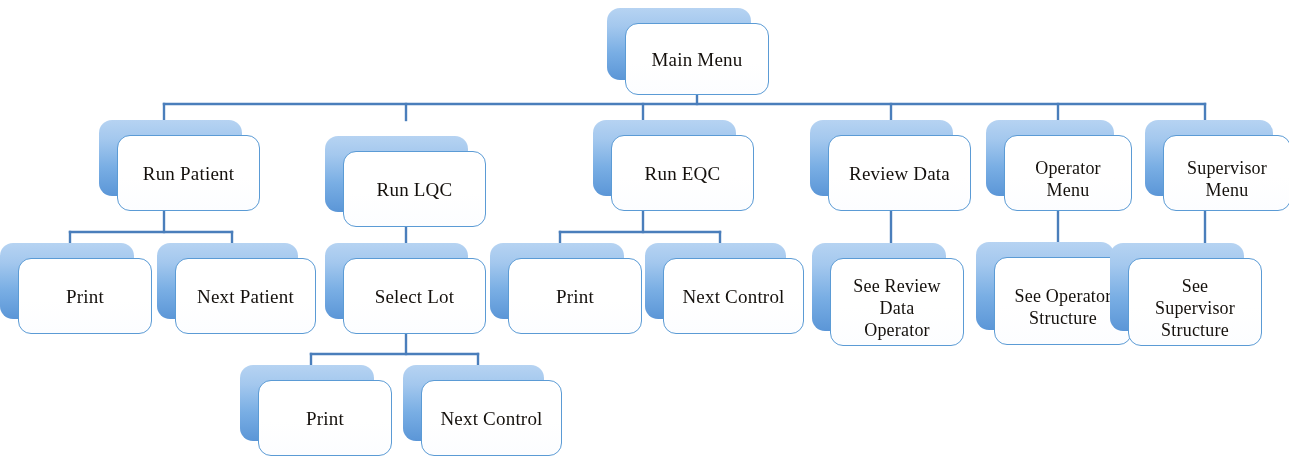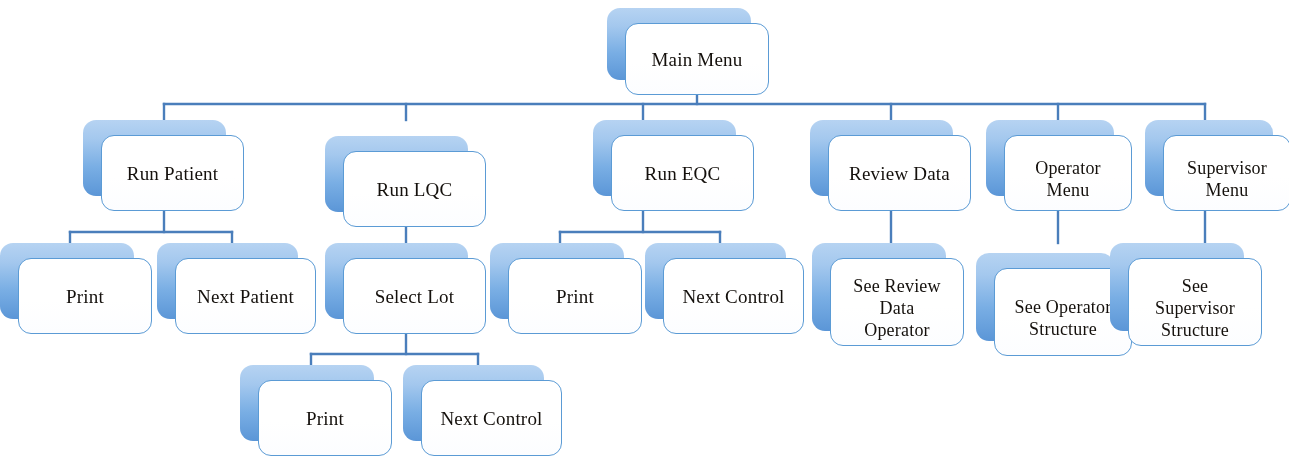--- a/index.html
+++ b/index.html
@@ -101,21 +101,21 @@
       <path d="M 478 354 L 478 365" stroke="#4a7ebb" stroke-width="2.4" fill="none" stroke-linecap="square"></path>
     </svg>
 
   <div id="nodes">
       <div class="node" style="left: 607px; top: 8px; width: 144px; height: 72px; padding-left: 40px;">
         <div class="back"></div>
         <div class="front">
           <div class="label">Main Menu</div>
         </div>
       </div>
-      <div class="node" style="left: 83px; top: 120px; width: 143px; height: 76px;">
+      <div class="node" style="left: 99px; top: 120px; width: 143px; height: 76px;">
         <div class="back"></div>
         <div class="front">
           <div class="label">Run Patient</div>
         </div>
       </div>
       <div class="node" style="left: 325px; top: 136px; width: 143px; height: 76px;">
         <div class="back"></div>
         <div class="front">
           <div class="label">Run LQC</div>
         </div>
@@ -177,21 +177,21 @@
         </div>
       </div>
       <div class="node small" style="left: 812px; top: 243px; width: 134px; height: 88px;">
         <div class="back"></div>
         <div class="front">
           <div class="label">See Review
 Data
 Operator</div>
         </div>
       </div>
-      <div class="node small" style="left: 976px; top: 253px; width: 138px; height: 88px; padding-left: 8px;">
+      <div class="node small" style="left: 976px; top: 242px; width: 138px; height: 88px; padding-left: 8px;">
         <div class="back"></div>
         <div class="front">
           <div class="label">See Operator
 Structure</div>
         </div>
       </div>
       <div class="node small" style="left: 1110px; top: 243px; width: 134px; height: 88px;">
         <div class="back"></div>
         <div class="front">
           <div class="label">See

